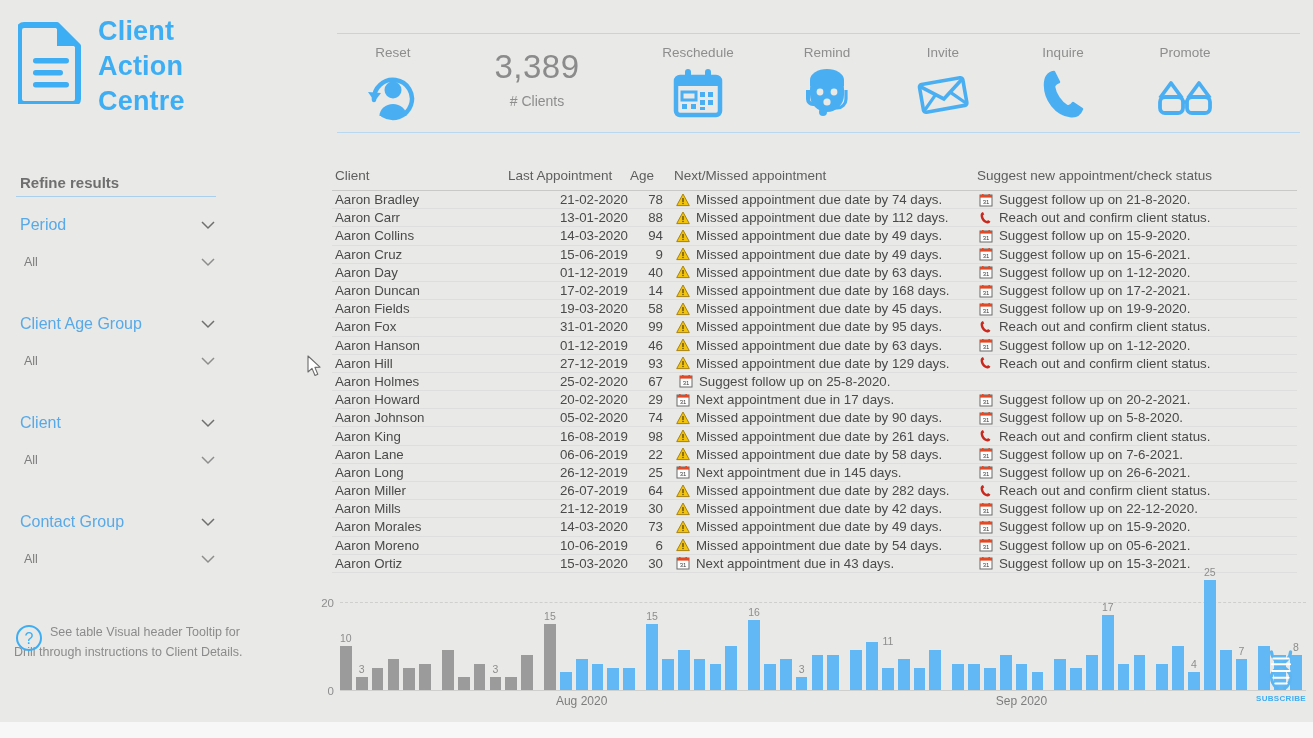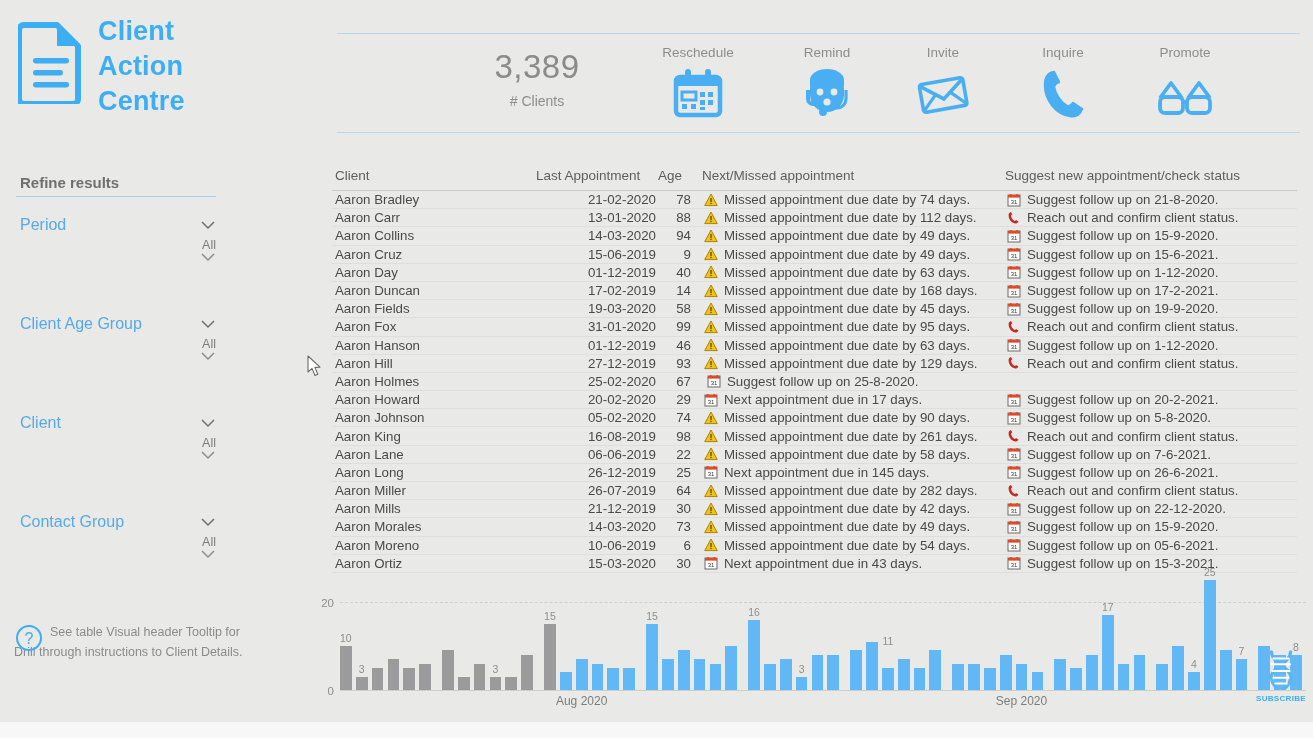--- a/index.html
+++ b/index.html
@@ -74,22 +74,22 @@
     position: absolute; left: 16px; top: 36px; width: 200px;
     border-bottom: 1px solid #a9cfec;
   }
   .filter { position: absolute; left: 0; width: 230px; }
   .filter-head {
     display: flex; align-items: center; justify-content: space-between;
     padding: 0 14px 0 20px;
   }
   .filter-title { font-size: 16px; color: #57a9e8; }
   .filter-value-row {
-    display: flex; align-items: flex-end; justify-content: space-between;
-    padding: 0 14px 0 24px; margin-top: 4px; flex-direction: column;
+    display: flex; align-items: center; justify-content: space-between;
+    padding: 0 14px 0 24px; margin-top: 21px;
   }
   .filter-value { font-size: 12.5px; color: #7d7d7d; }
   .chev { width: 16px; height: 10px; display: block; }
 
   #help {
     position: absolute; left: 14px; top: 462px; width: 230px;
   }
   #help-icon { position: absolute; left: 1px; top: 2px; width: 28px; height: 28px; }
   #help-text {
     font-size: 12.5px; color: #8b8b8b; line-height: 20px;
@@ -101,21 +101,21 @@
   #thead {
     display: flex; font-size: 13.5px; color: #5e5e5e;
     padding-bottom: 7px; border-bottom: 1px solid #c9c9c7;
   }
   .row {
     display: flex; font-size: 13.3px; color: #4a4a4a;
     height: 18.2px; align-items: center;
     border-bottom: 1px solid #dedede;
   }
   .c-client { width: 172px; flex: none; padding-left: 3px; }
-  .c-date   { width: 124px; flex: none; text-align: right; margin-left: 28px; }
+  .c-date   { width: 124px; flex: none; text-align: right; }
   .c-age    { width: 38px;  flex: none; text-align: right; padding-right: 3px; }
   .c-next   { width: 300px; flex: none; display: flex; align-items: center; gap: 6px; padding-left: 10px; }
   .c-sug    { width: 320px; flex: none; display: flex; align-items: center; gap: 6px; padding-left: 13px; }
   #thead .c-next { padding-left: 6px; }
   #thead .c-sug  { padding-left: 9px; }
   #thead .c-date { text-align: left; padding-left: 4px; }
   #thead .c-age  { text-align: left; padding-left: 2px; width: 40px; }
   .mini { width: 14px; height: 14px; flex: none; display: block; }
   .cell-text { white-space: nowrap; overflow: hidden; }
 
@@ -168,20 +168,29 @@
     </svg>
     <div id="brand-text">
       <div>Client</div>
       <div>Action</div>
       <div>Centre</div>
     </div>
   </div>
 
   <div id="toolbar">
 
+    <div class="tool" style="left:8px;width:96px">
+      <div class="tool-label">Reset</div>
+      <svg class="tool-icon" viewBox="0 0 58 56">
+        <path d="M10 34 a19 19 0 1 1 9 15" fill="none" stroke="#4aaff2" stroke-width="4.5" stroke-linecap="round"></path>
+        <path d="M4 26 L10.5 35.5 L17 27" fill="#4aaff2"></path>
+        <circle cx="29" cy="24" r="8.5" fill="#4aaff2"></circle>
+        <path d="M15.5 50 a13.5 12 0 0 1 27 0 z" fill="#4aaff2"></path>
+      </svg>
+    </div>
 
     <div id="kpi">
       <div id="kpi-value">3,389</div>
       <div id="kpi-label"># Clients</div>
     </div>
 
     <div class="tool" style="left:306px;width:110px">
       <div class="tool-label">Reschedule</div>
       <svg class="tool-icon" viewBox="0 0 58 56">
         <rect x="7" y="11" width="44" height="38" rx="4" fill="none" stroke="#4aaff2" stroke-width="4.5"></rect>

